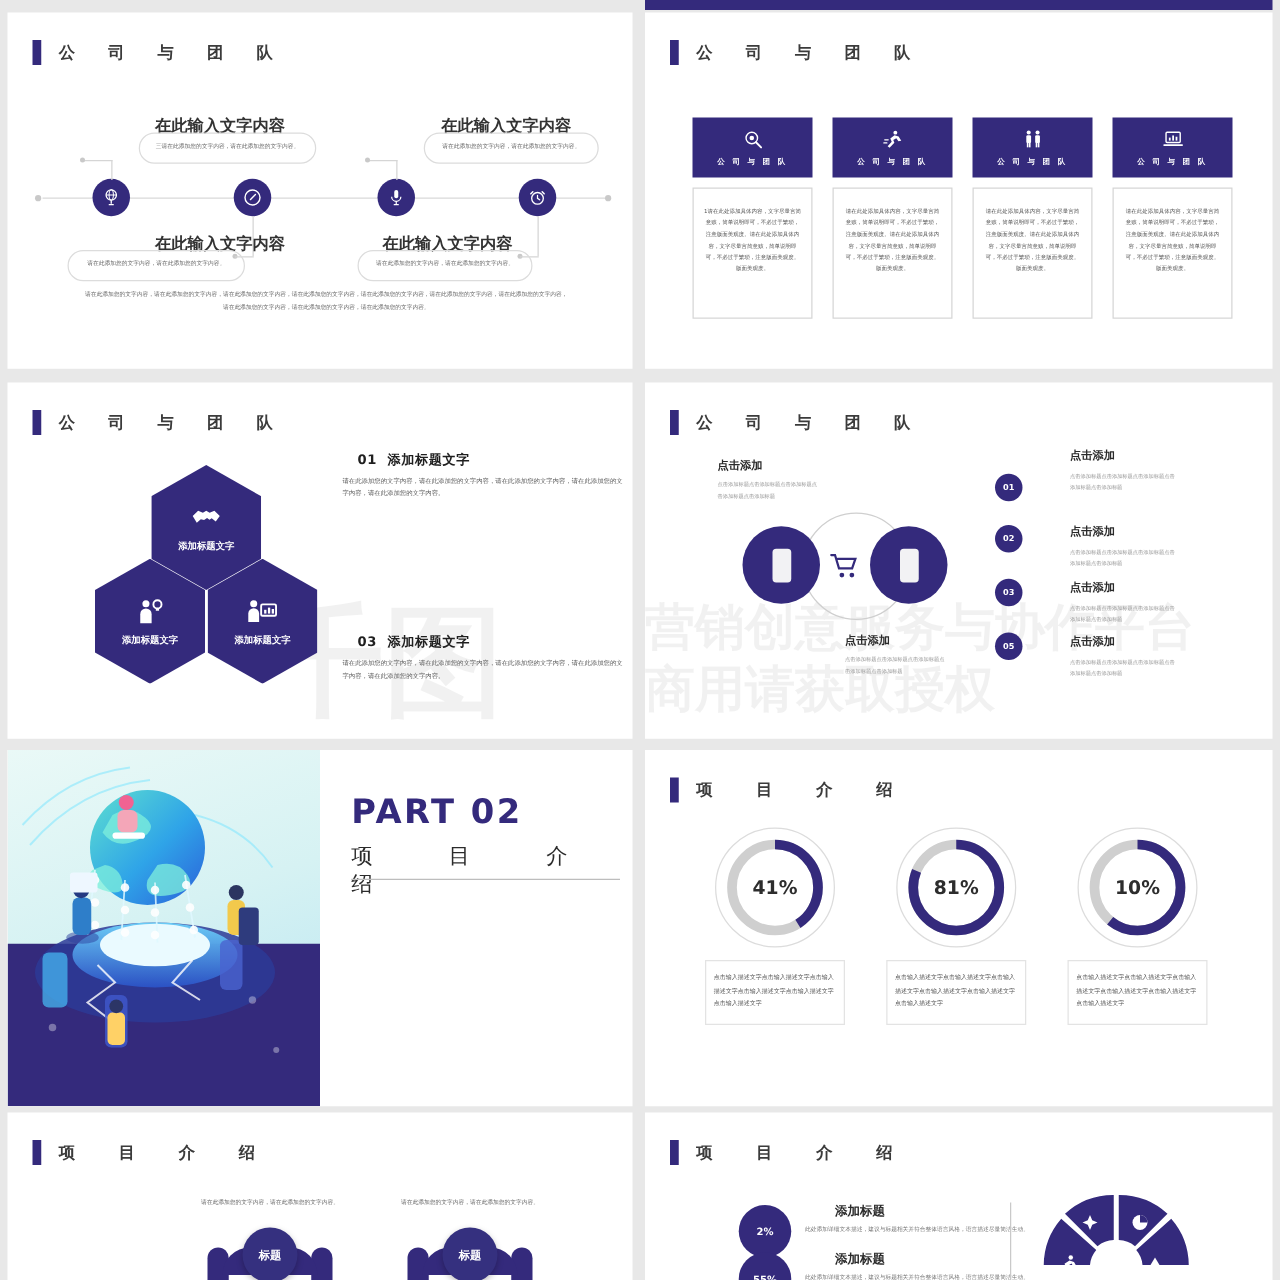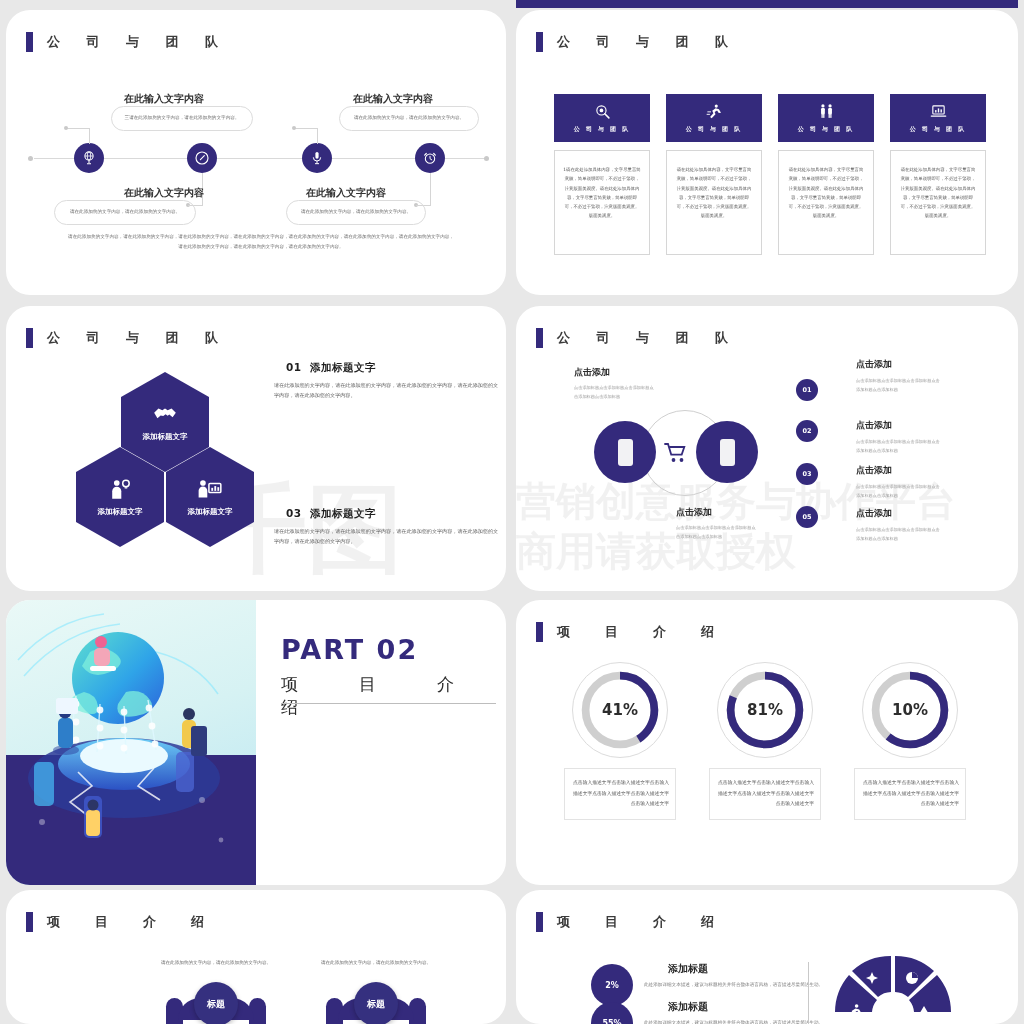--- a/index.html
+++ b/index.html
@@ -5,21 +5,21 @@
   html,body{margin:0;padding:0;}
   body{
     width:1024px;height:1024px;
     background:#e8e8e8;
     font-family:"Liberation Sans","DejaVu Sans",sans-serif;
     overflow:hidden;
   }
   .sheet{position:relative;width:1024px;height:1024px;}
 
   
-  .slide{position:absolute;background:#fff;overflow:hidden;border-radius:24px;}
+  .slide{position:absolute;background:#fff;overflow:hidden;}
   .s-tl{left:6px;  top:10px;  width:500px; height:285px;}
   .s-tr{left:516px;top:10px;  width:502px; height:285px;}
   .s-ml{left:6px;  top:306px; width:500px; height:285px;}
   .s-mr{left:516px;top:306px; width:502px; height:285px;}
   .s-bl{left:6px;  top:600px; width:500px; height:285px;}
   .s-br{left:516px;top:600px; width:502px; height:285px;}
   .s-fl{left:6px;  top:890px; width:500px; height:134px;}
   .s-fr{left:516px;top:890px; width:502px; height:134px;}
 
   .topbar{position:absolute;left:516px;top:0;width:502px;height:8px;background:#342a7c;}
@@ -32,21 +32,21 @@
 
   
   .tl-line{position:absolute;left:28px;top:148px;width:450px;height:1px;background:#d9d9d9;}
   .tl-dot{position:absolute;width:5px;height:5px;border-radius:50%;background:#c9c9c9;top:146px;}
   .tl-node{position:absolute;width:30px;height:30px;border-radius:50%;background:#342a7c;
            top:133px;display:flex;align-items:center;justify-content:center;color:#fff;}
   .tl-node svg{width:16px;height:16px;fill:#fff;}
   .tl-stem{position:absolute;width:1px;background:#d5d5d5;}
   .tl-elb{position:absolute;height:1px;background:#d5d5d5;}
   .tl-enddot{position:absolute;width:4px;height:4px;border-radius:50%;background:#c9c9c9;}
-  .tl-ttl{position:absolute;font-size:10px;color:#333;font-weight:700;
+  .tl-ttl{position:absolute;font-size:13px;color:#333;font-weight:700;
           font-family:Liberation Serif, serif;white-space:nowrap;}
   .tl-box{position:absolute;border:1px solid #dcdcdc;border-radius:16px;
           padding:7px 10px;font-size:4.6px;line-height:1.9;color:#666;text-align:center;
           font-family:"DejaVu Sans",sans-serif;}
   .tl-foot{position:absolute;left:60px;top:222px;width:390px;text-align:center;
            font-size:4.6px;line-height:2.1;color:#666;font-family:"DejaVu Sans",sans-serif;}
 
   
   .card{position:absolute;width:96px;}
   .card .cap{height:48px;background:#342a7c;display:flex;flex-direction:column;
@@ -92,21 +92,21 @@
   .part-t{position:absolute;left:275px;top:34px;font-size:27px;font-weight:700;
           color:#342a7c;letter-spacing:2px;font-family:"DejaVu Sans",sans-serif;}
   .part-s{position:absolute;left:275px;top:73px;font-size:17px;color:#2b2b2b;
           letter-spacing:22px;font-family:"DejaVu Sans",sans-serif;}
   .part-rule{position:absolute;left:275px;top:103px;width:215px;height:1px;background:#bdbdbd;}
   .part-d{position:absolute;left:275px;top:115px;width:225px;font-size:6.6px;
           line-height:2.1;color:#3a3a3a;font-family:"DejaVu Sans",sans-serif;
           word-break:break-all;}
 
   
-  .donut-wrap{position:absolute;top:62px;width:112px;text-align:right;}
+  .donut-wrap{position:absolute;top:62px;width:112px;text-align:left;}
   .donut{position:relative;width:96px;height:96px;margin:0 auto;}
   .donut .outer{position:absolute;inset:0;border-radius:50%;border:1px solid #dcdcdc;}
   .donut .pct{position:absolute;inset:0;display:flex;align-items:center;justify-content:center;
               font-size:15px;font-weight:700;color:#2d2d2d;font-family:"DejaVu Sans",sans-serif;}
   .dbox{margin-top:10px;border:1px solid #e3e3e3;padding:9px 6px;font-size:4.8px;
         line-height:2.2;color:#555;font-family:"DejaVu Sans",sans-serif;}
 
   
   .arch{position:absolute;width:100px;height:60px;}
   .arch .leg{position:absolute;bottom:0;width:17px;height:44px;background:#342a7c;border-radius:9px;}

